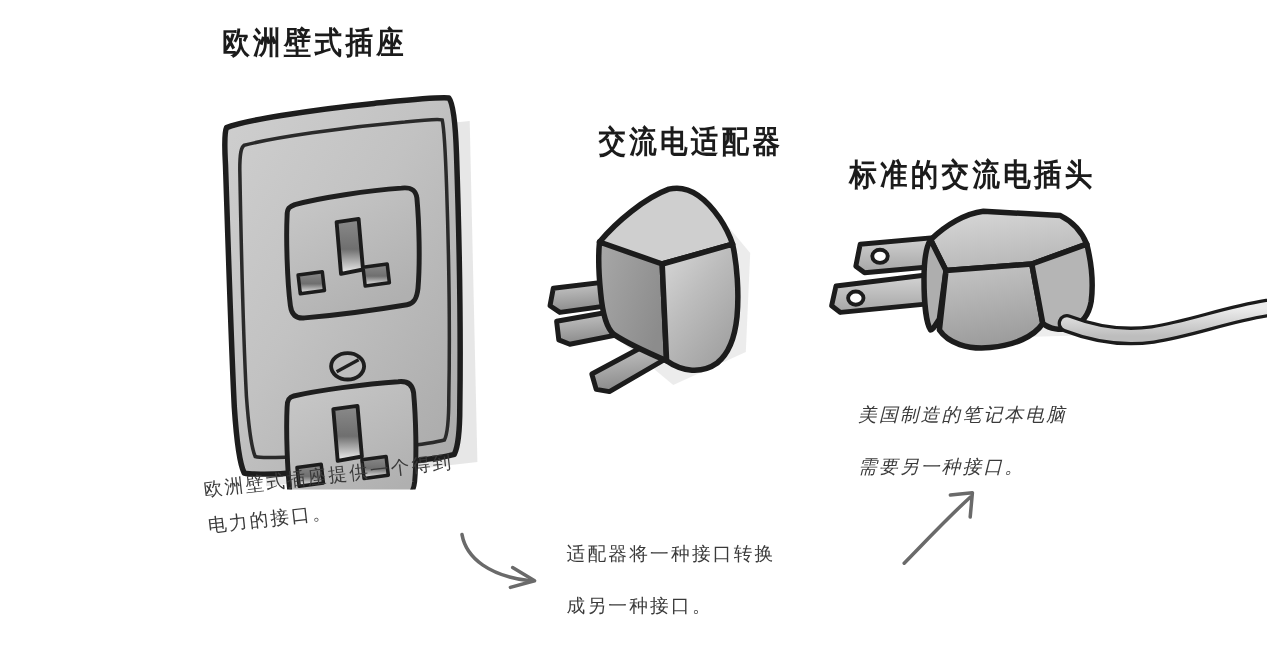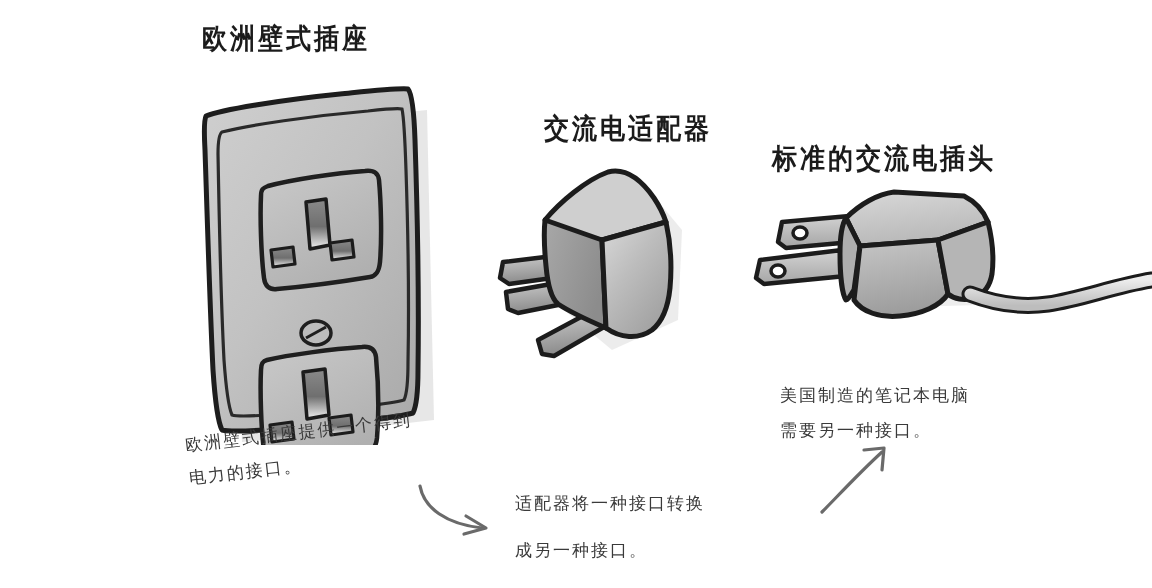--- a/index.html
+++ b/index.html
@@ -243,18 +243,18 @@
   <div class="caption cap-rot" style="left:184px; top:434px;">
     <span class="caption-line">欧洲壁式插座提供一个得到</span>
     <span class="caption-line" style="margin-top:10px;">电力的接口。</span>
   </div>
 
   <div class="caption" style="left:515px; top:492px;">
     <span class="caption-line">适配器将一种接口转换</span>
     <span class="caption-line" style="margin-top:24px;">成另一种接口。</span>
   </div>
 
-  <div class="caption" style="left:780px; top:384px;">
+  <div class="caption" style="left:780px; top:366px;font-style:italic;">
     <span class="caption-line">美国制造的笔记本电脑</span>
-    <span class="caption-line" style="margin-top:12px;">需要另一种接口。</span>
+    <span class="caption-line" style="margin-top:24px;">需要另一种接口。</span>
   </div>
 
 </div>
 
 </body></html>

